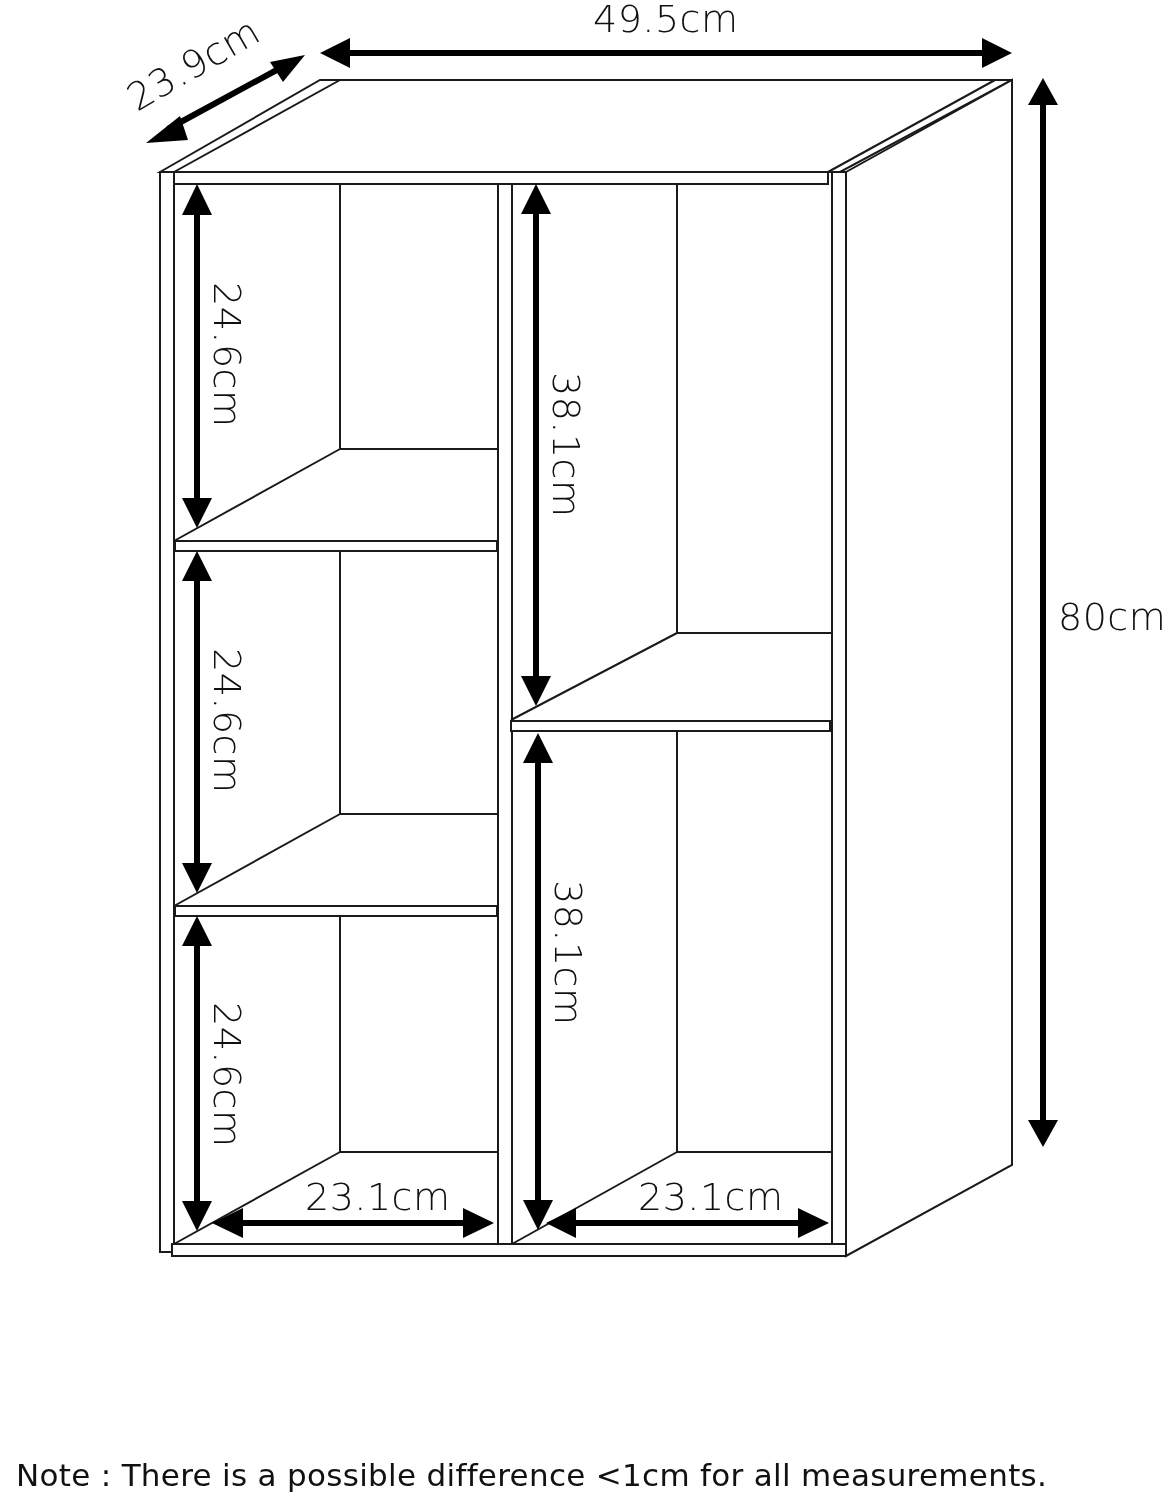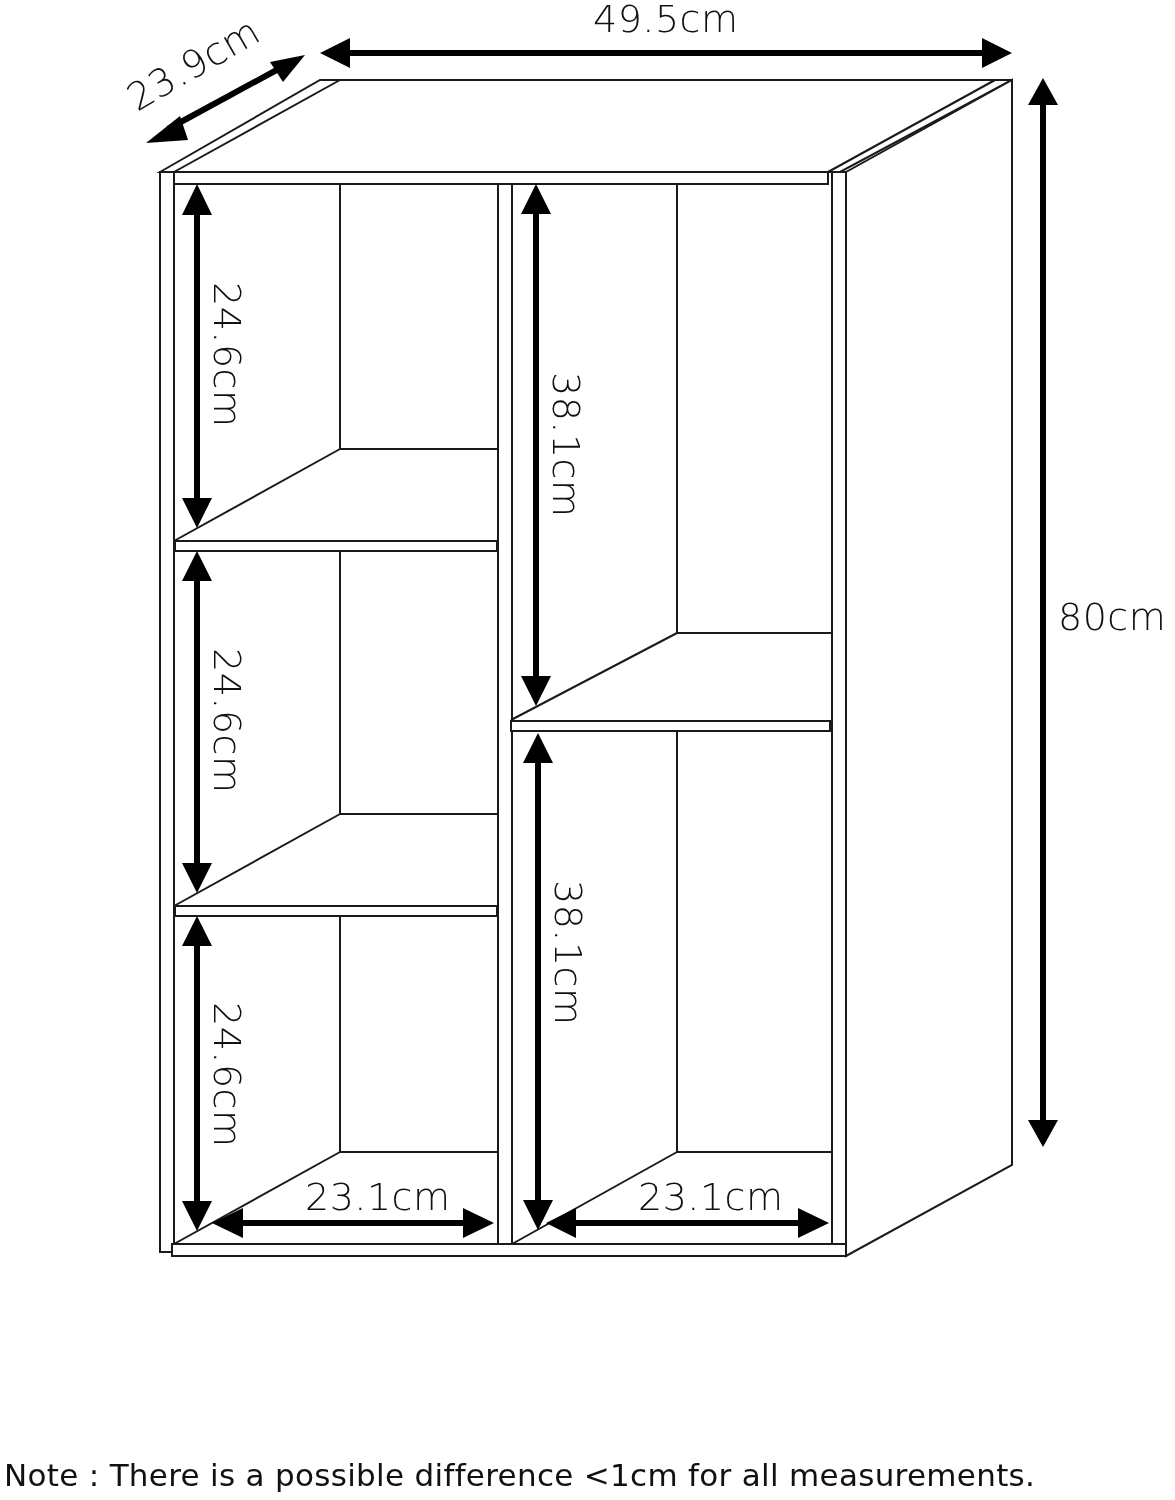--- a/index.html
+++ b/index.html
@@ -3,21 +3,21 @@
   <meta charset="utf-8">
   <style>
     html, body { margin: 0; padding: 0; background: #ffffff; }
     body { width: 1175px; height: 1500px; position: relative; overflow: hidden; font-family: "DejaVu Sans", sans-serif; }
     #diagram { position: absolute; left: 0; top: 0; width: 1175px; height: 1500px; }
     .outline { fill: #ffffff; stroke: #1a1a1a; stroke-width: 2; stroke-linejoin: miter; }
     .line { fill: none; stroke: #1a1a1a; stroke-width: 2; }
     .dim-line { fill: none; stroke: #000000; stroke-width: 6; }
     .arrow-head { fill: #000000; stroke: none; }
     .dim-text { font-family: "DejaVu Sans", sans-serif; font-size: 38px; fill: #111111; font-weight: 300; letter-spacing: 0.5px; }
-    .note { position: absolute; left: 4px; top: 1457px; font-family: "DejaVu Sans", sans-serif; font-size: 31px; color: #111111; white-space: nowrap; letter-spacing: 0.3px; }
+    .note { position: absolute; left: 16px; top: 1457px; font-family: "DejaVu Sans", sans-serif; font-size: 31px; color: #111111; white-space: nowrap; letter-spacing: 0.3px; }
   </style>
 </head>
 <body>
 
 <svg id="diagram" viewBox="0 0 1175 1500" xmlns="http://www.w3.org/2000/svg">
 
   <g>
 
     <polygon class="outline" points="160,172 320,80 1012,80 840,172"></polygon>
 

